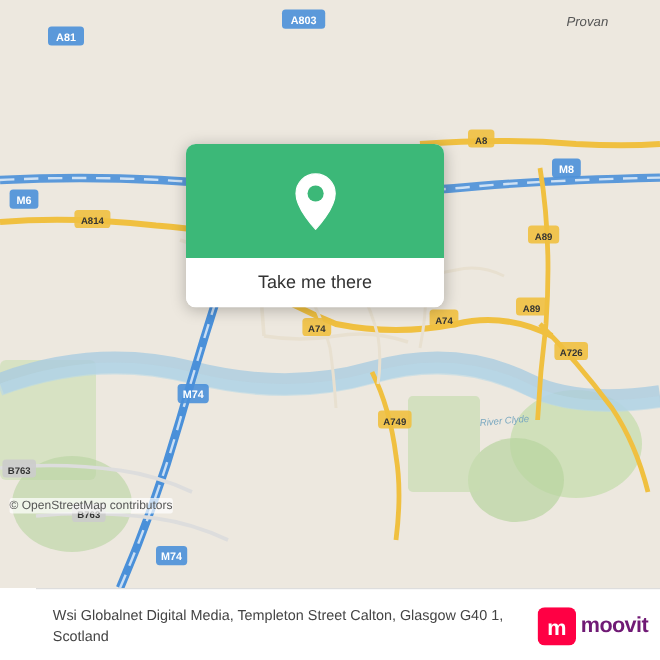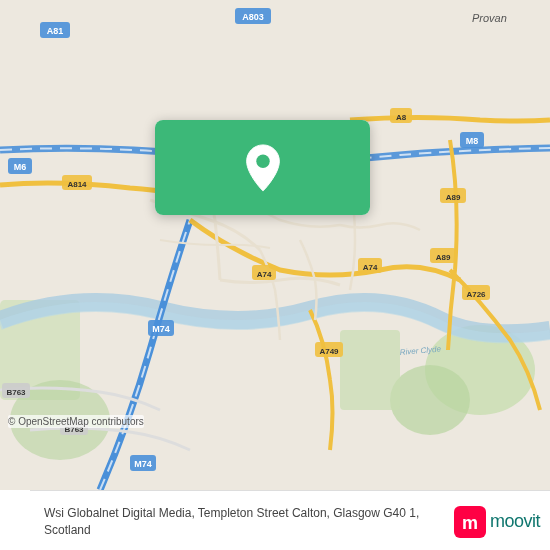--- a/index.html
+++ b/index.html
@@ -89,22 +89,22 @@
       flex-shrink: 0;
     }
 
     .moovit-icon {
       width: 32px;
       height: 32px;
     }
 
     .moovit-text {
       font-size: 18px;
-      font-weight: 400;
-      color: #0f766e;
+      font-weight: 700;
+      color: #701a75;
       letter-spacing: -0.5px;
     }
 
     .copyright {
       position: absolute;
       bottom: 62px;
       left: 8px;
       font-size: 10px;
       color: #555;
       background: rgba(255,255,255,0.7);
@@ -228,20 +228,21 @@
 
   
   <div class="card-overlay">
     <div class="card-green-top">
 
       <svg class="location-pin" viewBox="0 0 44 52" xmlns="http://www.w3.org/2000/svg">
         <path d="M22 2C12.6 2 5 9.6 5 19c0 13.5 17 31 17 31s17-17.5 17-31C39 9.6 31.4 2 22 2z" fill="white" stroke="white" stroke-width="1"></path>
         <circle cx="22" cy="19" r="7" fill="#3cb878"></circle>
       </svg>
     </div>
+    <button class="card-button">Take me there</button>
   </div>
 
   
   <div class="copyright">© OpenStreetMap contributors</div>
 </div>
 
 <div class="bottom-bar">
   <div class="bottom-text">Wsi Globalnet Digital Media, Templeton Street Calton, Glasgow G40 1, Scotland</div>
   <div class="moovit-logo">
 

